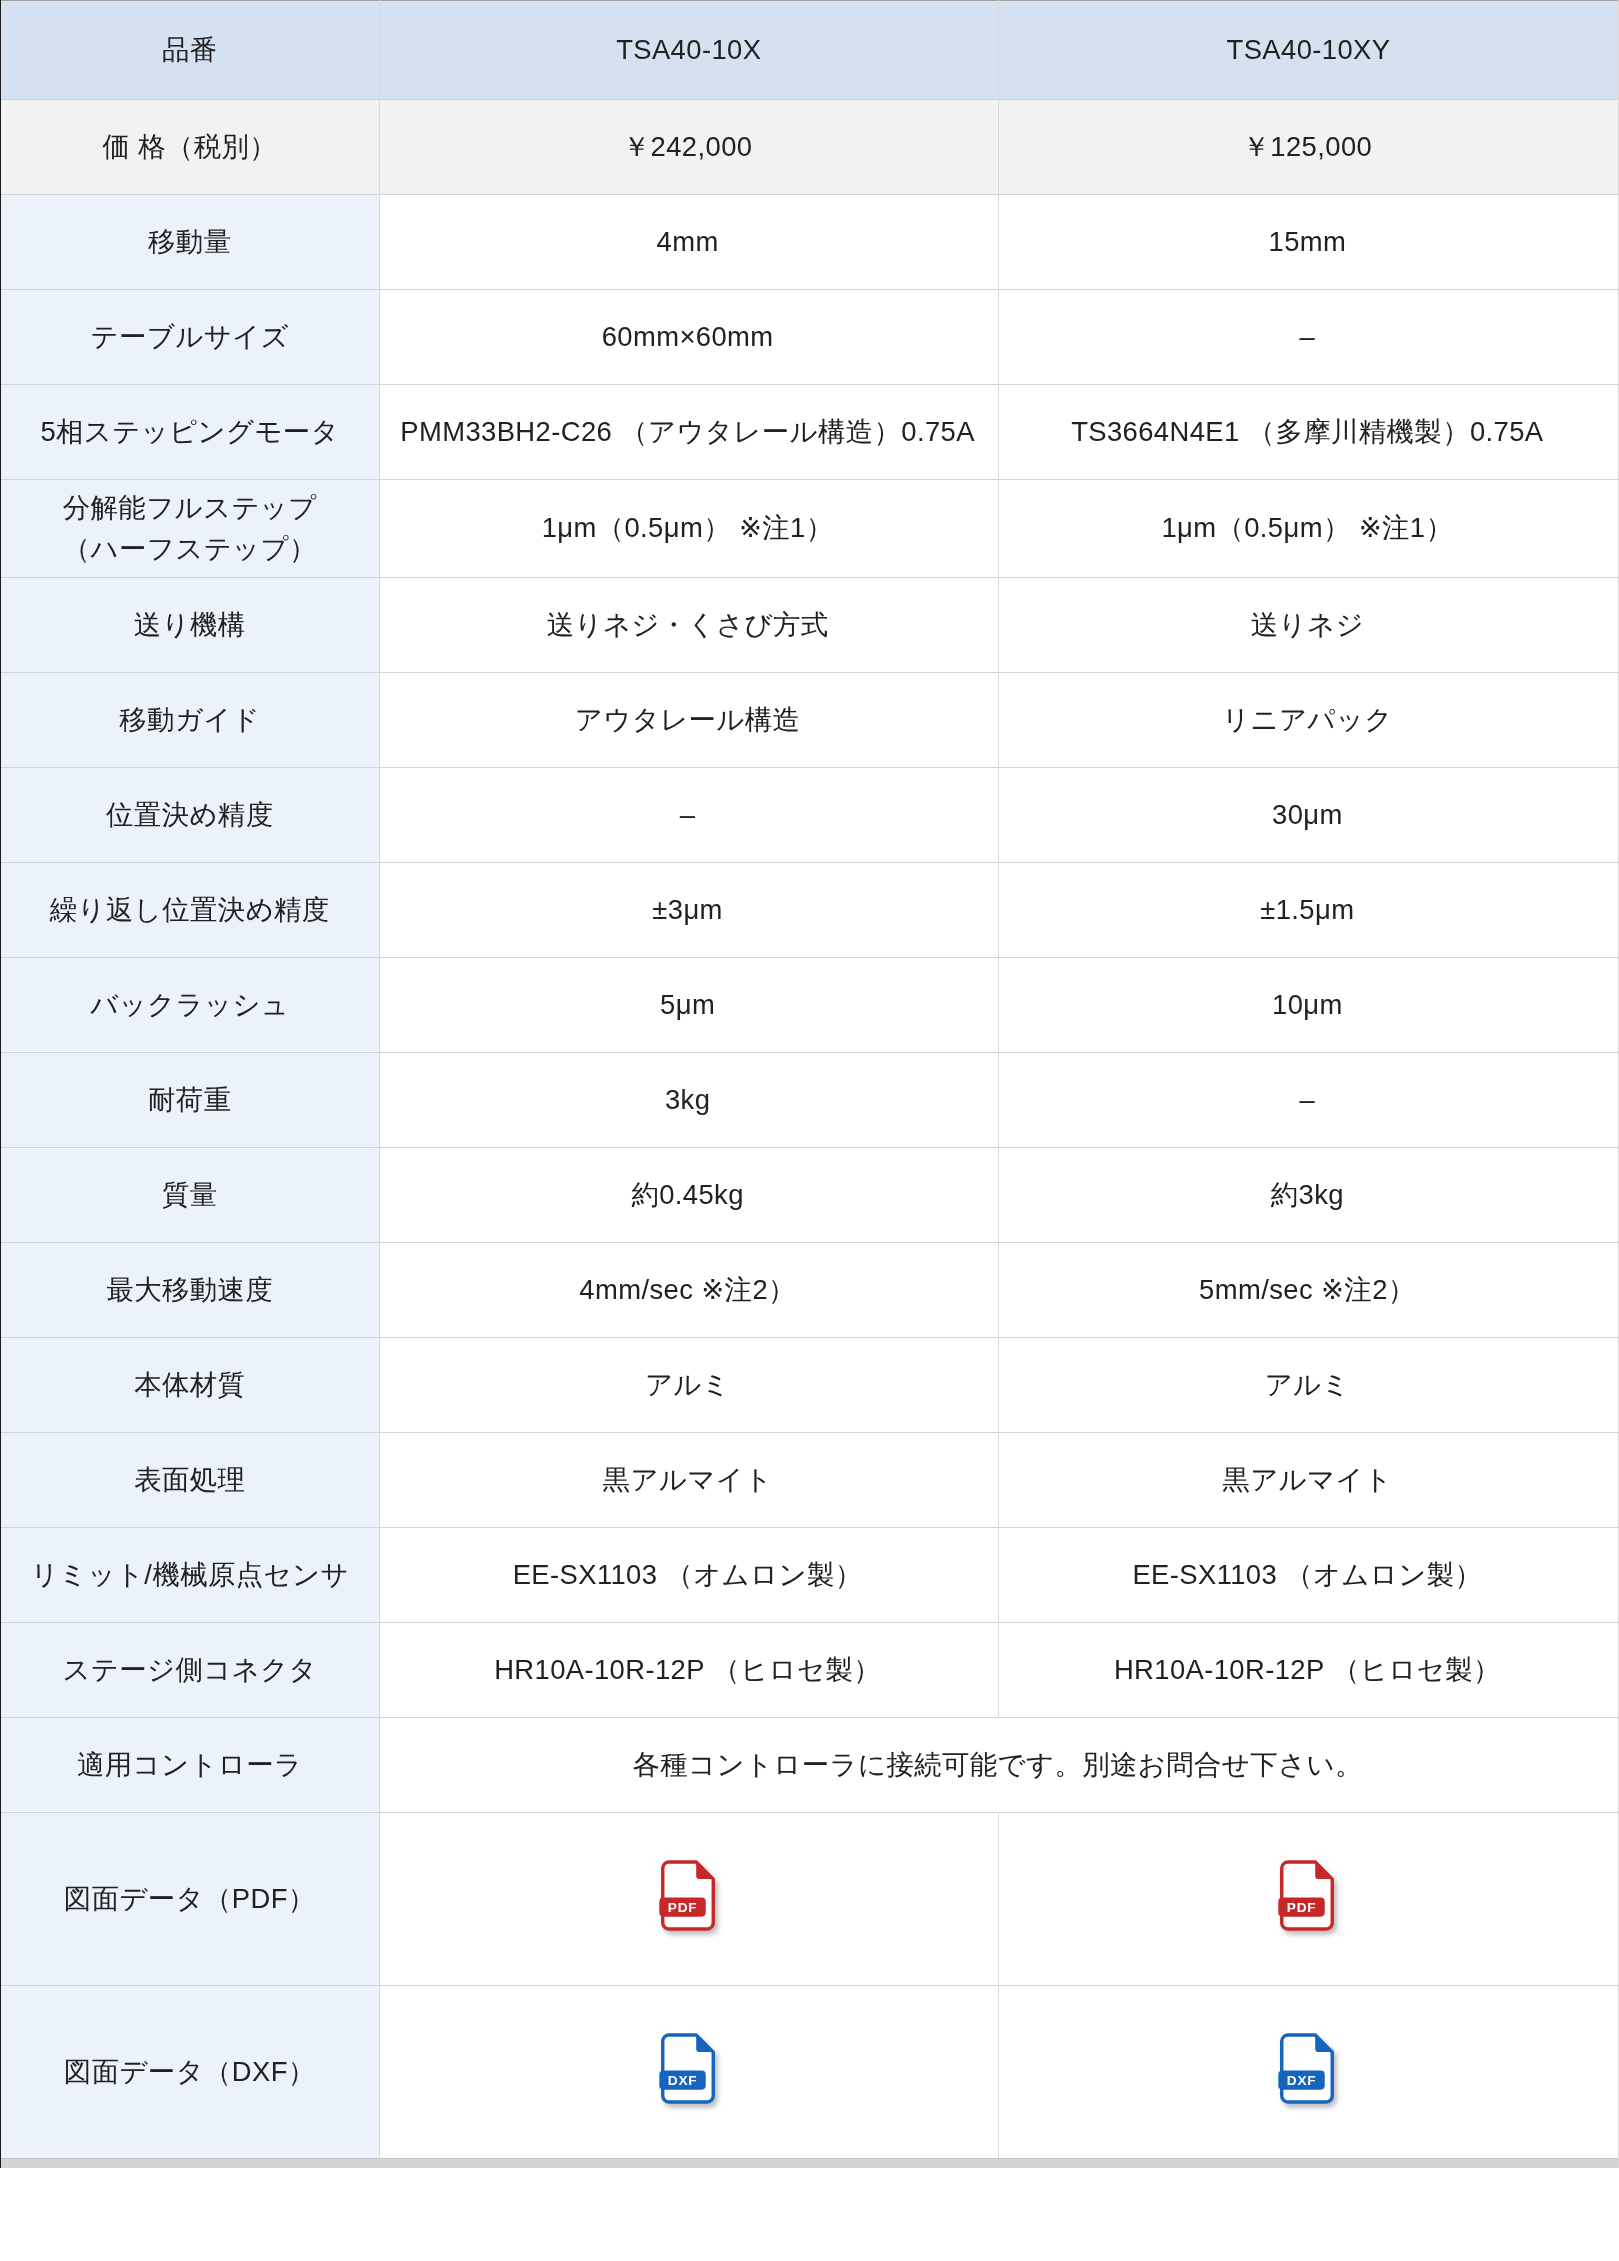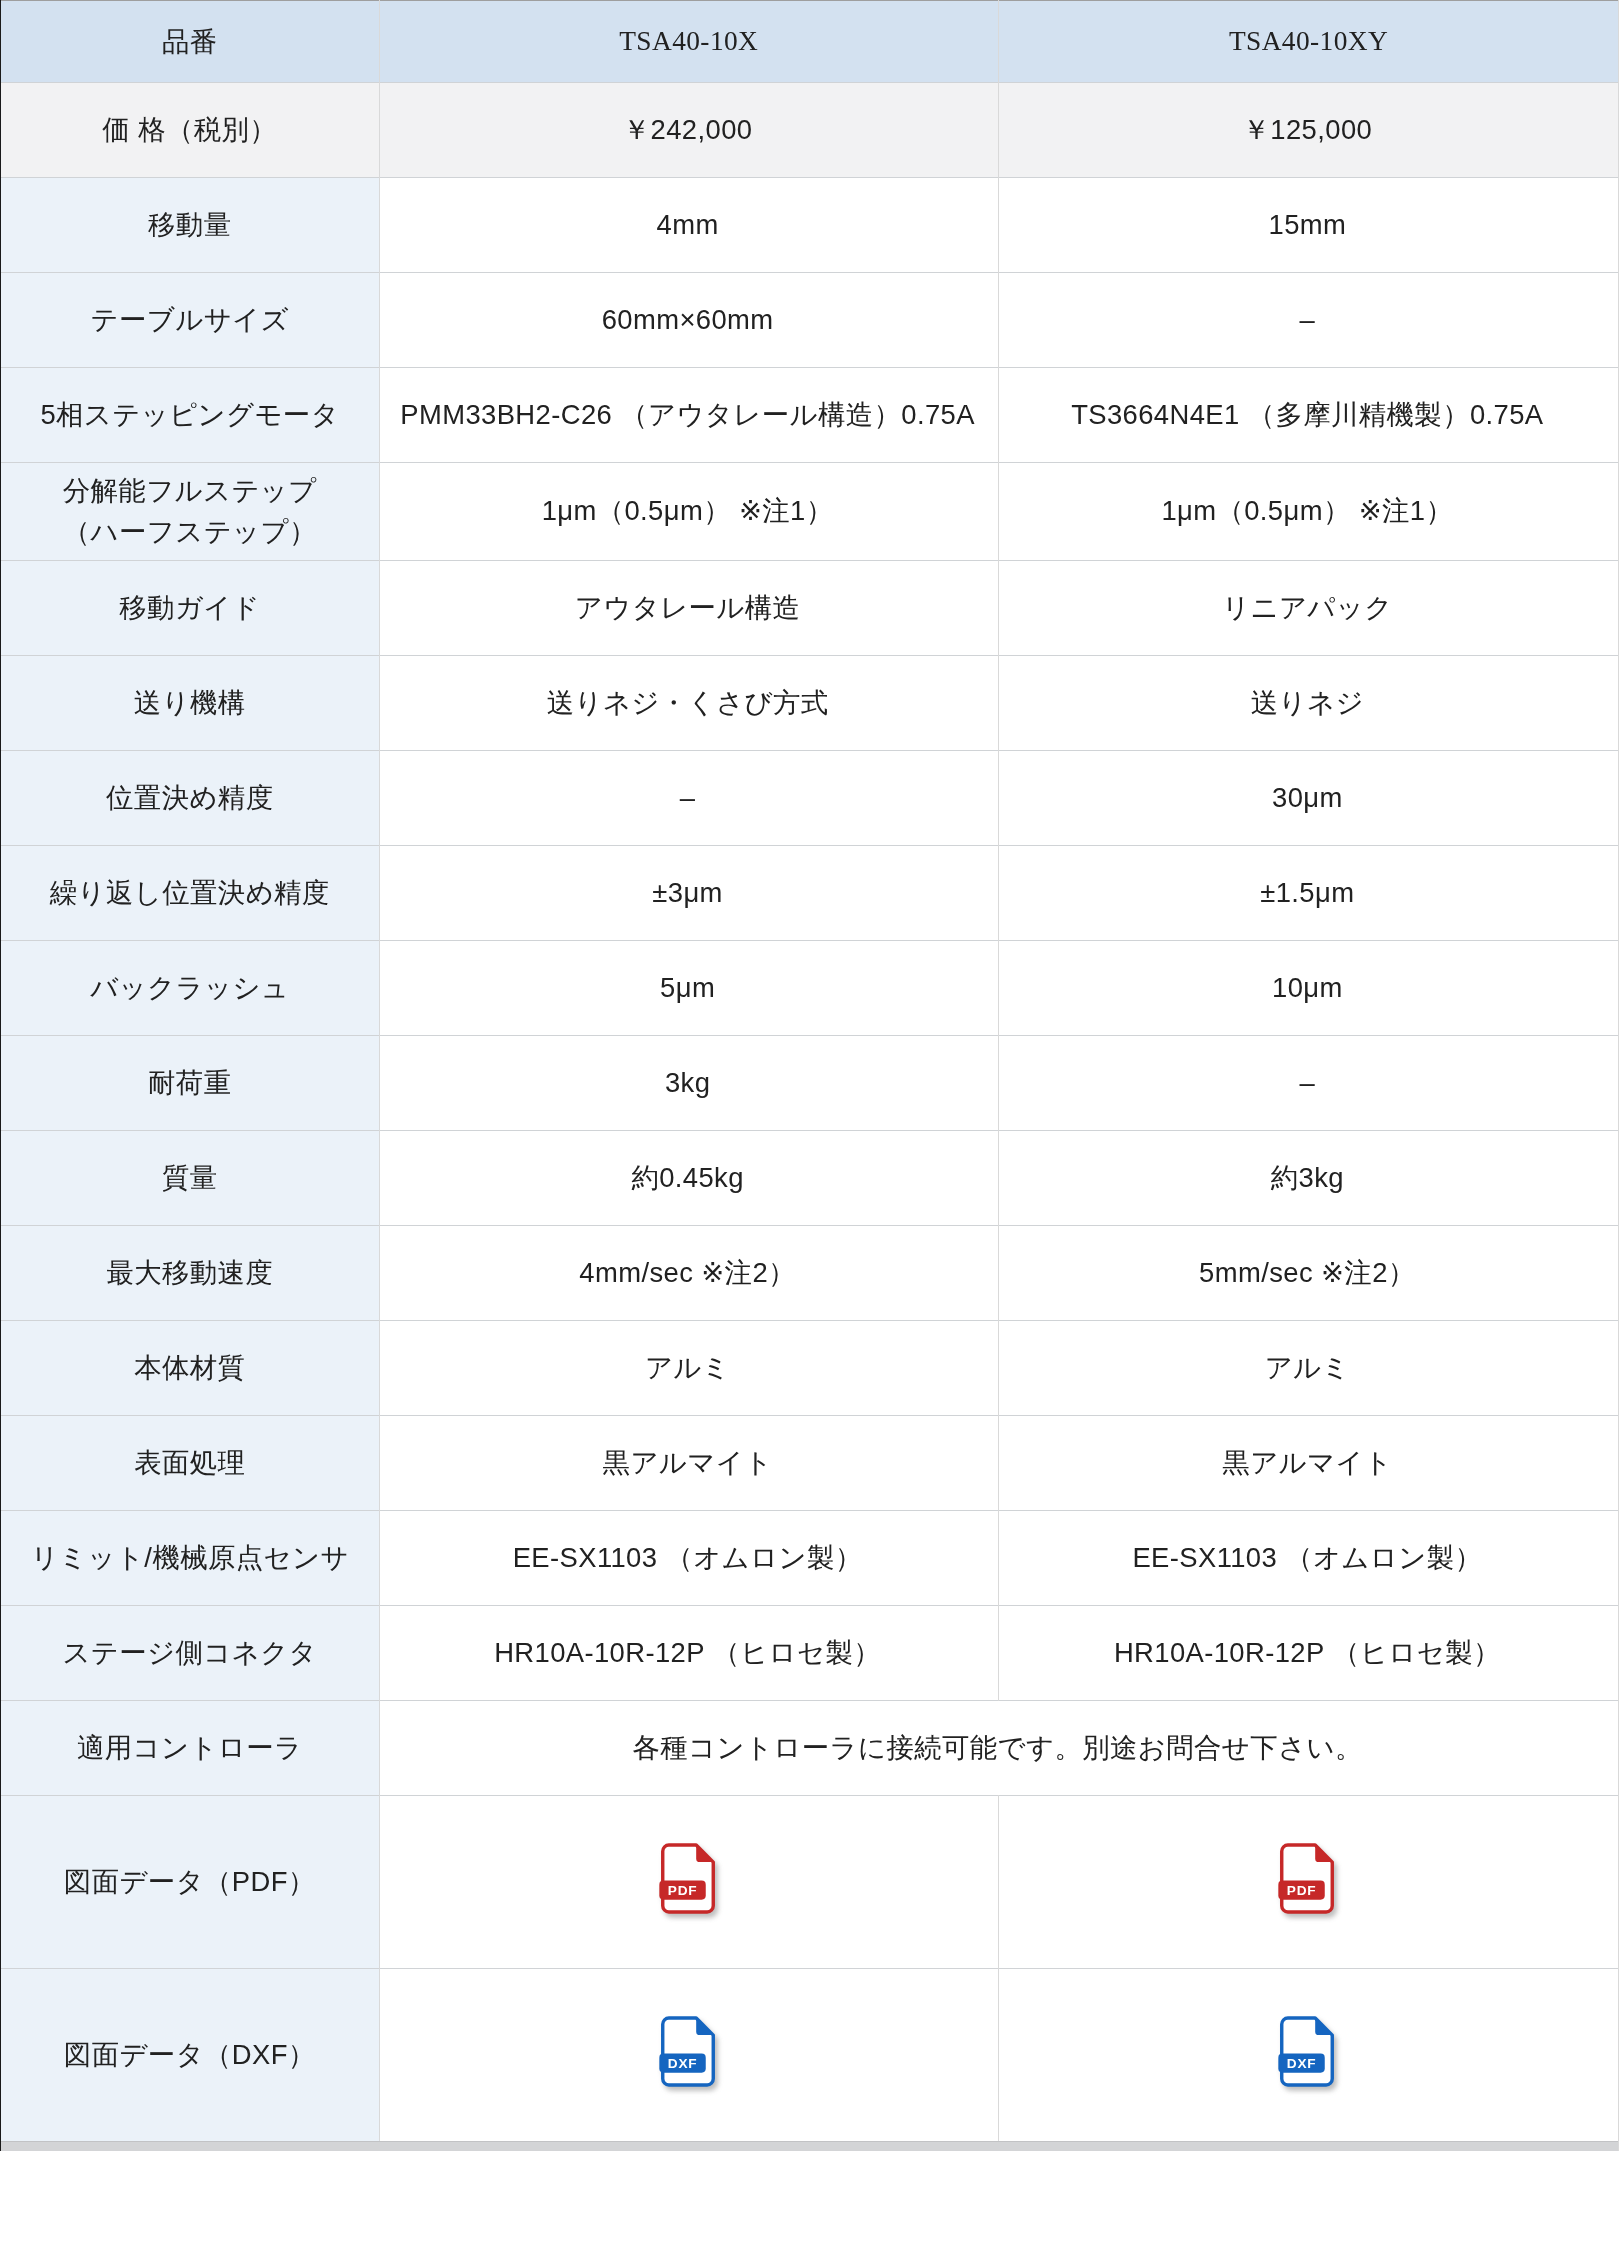--- a/index.html
+++ b/index.html
@@ -37,21 +37,21 @@
   col.label-col{width:378px;}
   th,td{
     font-size:27.4px;
     font-weight:400;
     text-align:center;
     vertical-align:middle;
     padding:7.2px 17.3px;
     letter-spacing:0.4px;
     overflow:hidden;
   }
-  thead tr{height:82px;font-family:Liberation Serif, serif;}
+  thead tr{height:99px;}
   tbody tr{height:95px;}
   tbody tr.tall{height:173px;margin-left:40px;}
   thead th{background:var(--header-bg);}
   tbody th{
     background:var(--label-bg);
     white-space:pre-line;
     line-height:1.5;
   }
   tbody td{background:var(--value-bg);padding-left:15px;}
   tbody tr.gray th, tbody tr.gray td{background:var(--gray-bg);}
@@ -113,28 +113,28 @@
     <td class="c1">PMM33BH2-C26 （アウタレール構造）0.75A</td>
     <td class="c2">TS3664N4E1 （多摩川精機製）0.75A</td>
   </tr>
         <tr>
     <th>分解能フルステップ
 （ハーフステップ）</th>
     <td class="c1">1μm（0.5μm） ※注1）</td>
     <td class="c2">1μm（0.5μm） ※注1）</td>
   </tr>
         <tr>
+    <th>送り機構</th>
+    <td class="c1">送りネジ・くさび方式</td>
+    <td class="c2">送りネジ</td>
+  </tr>
+        <tr>
     <th>移動ガイド</th>
     <td class="c1">アウタレール構造</td>
     <td class="c2">リニアパック</td>
-  </tr>
-        <tr>
-    <th>送り機構</th>
-    <td class="c1">送りネジ・くさび方式</td>
-    <td class="c2">送りネジ</td>
   </tr>
         <tr>
     <th>位置決め精度</th>
     <td class="c1">–</td>
     <td class="c2">30μm</td>
   </tr>
         <tr>
     <th>繰り返し位置決め精度</th>
     <td class="c1">±3μm</td>
     <td class="c2">±1.5μm</td>

